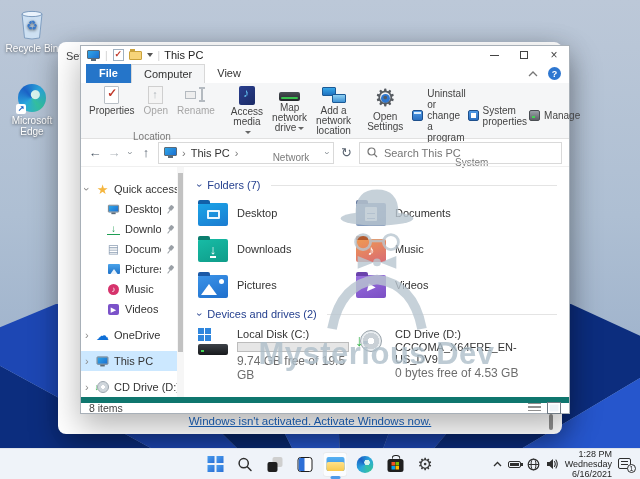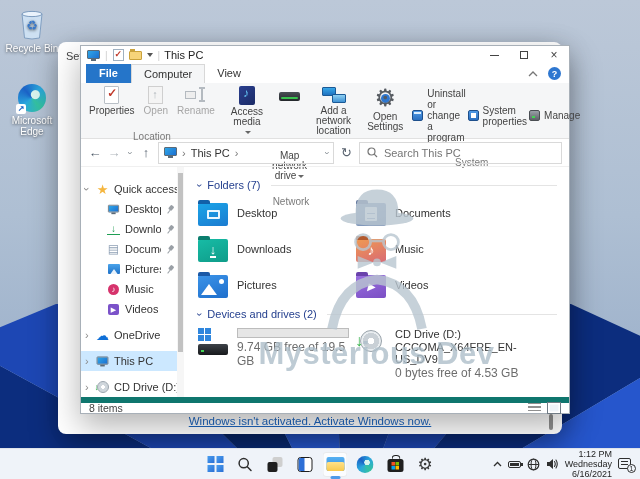--- a/index.html
+++ b/index.html
@@ -346,21 +346,21 @@
     </div>
     <div class="gsep"></div>
     <div class="rgroup">
       <div class="rbtns">
         <div class="rbtn">
           <span class="ico-media"></span>
           <span class="rbl" style="max-width:44px;"><span>Access media</span><span class="dd"></span></span>
         </div>
         <div class="rbtn">
           <span class="ico-mapdrive"></span>
-          <span class="rbl" style="max-width:70px;margin-top:48px;"><span>Map network drive</span><span class="dd"></span></span>
+          <span class="rbl" style="max-width:70px;"><span>Map network drive</span><span class="dd"></span></span>
         </div>
         <div class="rbtn">
           <span class="ico-netloc">
               <i></i>
               <u></u>
             </span>
           <span class="rbl" style="max-width:70px;">Add a network location</span>
         </div>
       </div>
       <div class="glabel">Network</div>
@@ -569,20 +569,21 @@
       </div>
 
       <div class="dgrid">
         <div class="dtile">
           <span class="ic-disk">
             <span class="winlogo"></span>
               <span class="diskbody"></span>
               <span class="led"></span>
           </span>
           <span class="dinfo">
+            <span>Local Disk (C:)</span>
             <span class="dbar"><span class="dfill" style="width: 50%;"></span></span>
             <span class="dfree">9.74 GB free of 19.5 GB</span>
           </span>
         </div>
         <div class="dtile">
           <span class="ic-cd">
             <span class="cdisc"></span>
               <span class="cdarrow">↓</span>
           </span>
           <span class="dinfo" style="gap:1px;">
@@ -656,21 +657,21 @@
         <line x1="1.2" y1="6.5" x2="11.8" y2="6.5" stroke="#2f2f2f" stroke-width="1"></line>
       </svg>
     </span>
     <span class="trayico">
       <svg width="13" height="12" viewBox="0 0 13 12">
         <polygon points="1,4 3.5,4 7,1 7,11 3.5,8 1,8" fill="#2f2f2f"></polygon>
         <path d="M8.5 3.5 Q10 6 8.5 8.5 M10 2 Q12.5 6 10 10" stroke="#2f2f2f" fill="none" stroke-width="1.1" stroke-linecap="round"></path>
       </svg>
     </span>
     <span class="clock">
-      <div>1:12 PM</div>
+      <div>1:28 PM</div>
       <div>Wednesday</div>
       <div>6/16/2021</div>
     </span>
     <span class="notif">
       <span class="bubble"></span>
       <span class="badge">1</span>
     </span>
   </div>
 </div>
 

